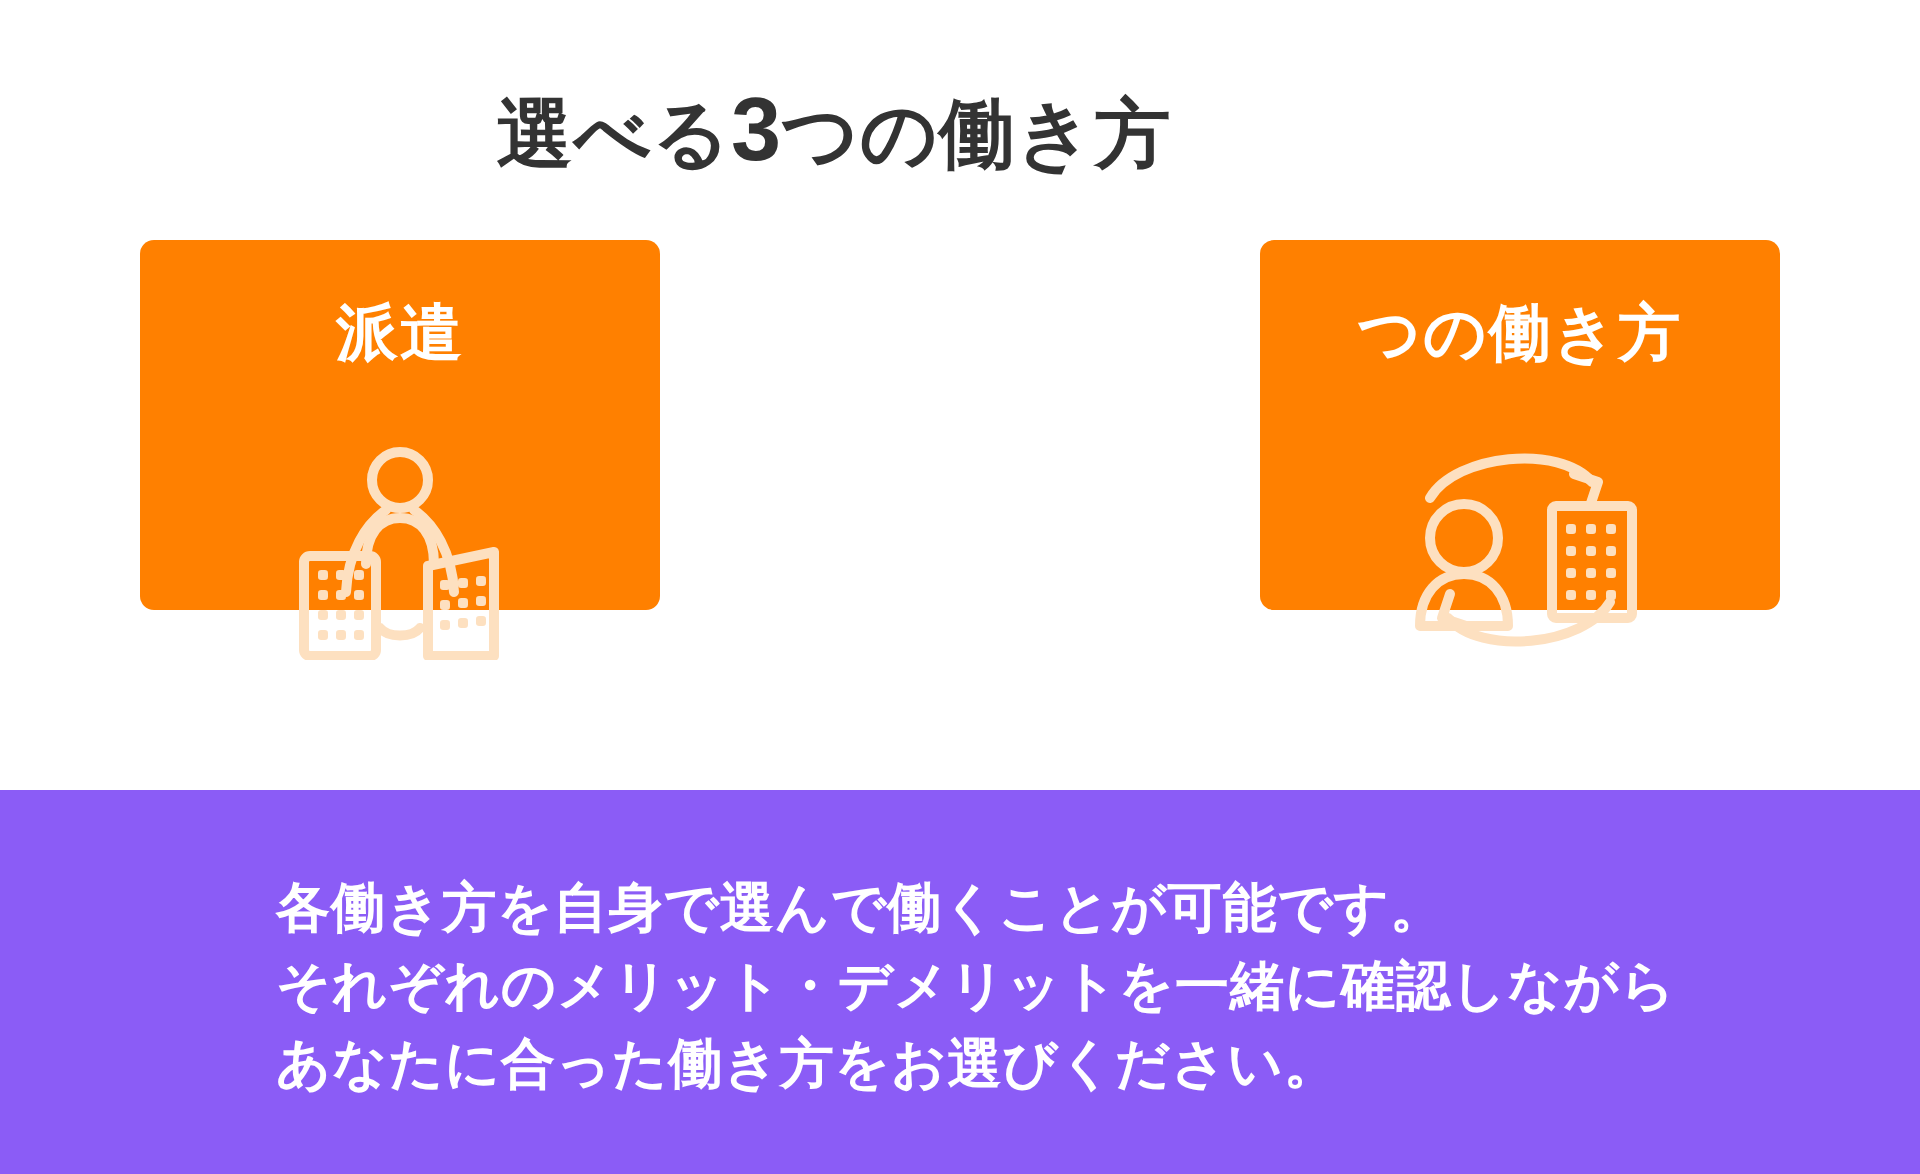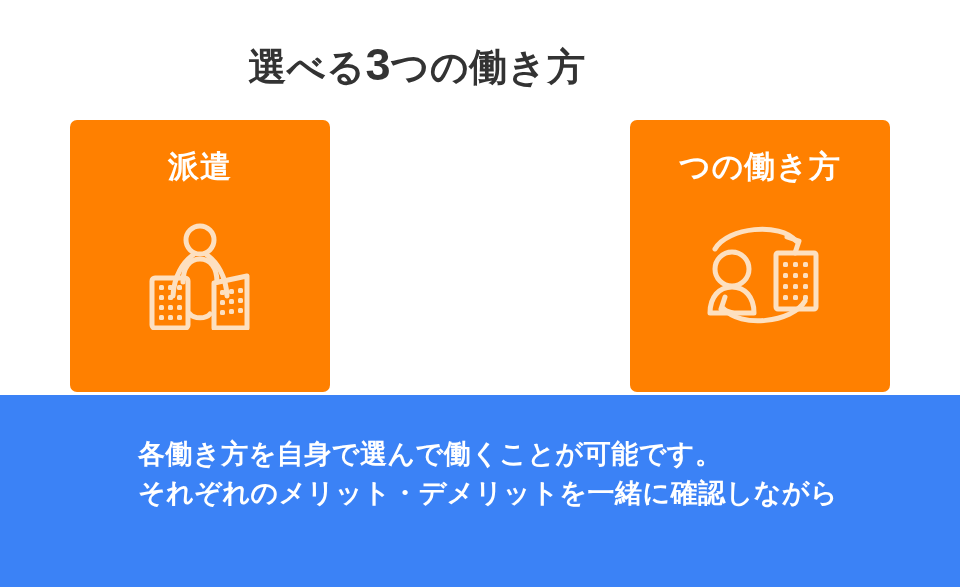--- a/index.html
+++ b/index.html
@@ -46,21 +46,21 @@
     position: absolute;
     top: 120px;
     left: 70px;
     width: 820px;
     height: 237px;
     display: flex;
     justify-content: space-between;
   }
   .card {
     width: 260px;
-    height: 272px;
+    height: 185px;
     background: #FF8000;
     border-radius: 7px;
     position: relative;
     box-sizing: border-box;
     padding-left: 16px;
   }
   .card-label {
     position: absolute;
     top: 28px;
     left: 0;
@@ -87,21 +87,21 @@
     display: block;
   }
 
   
   .blue-band {
     position: absolute;
     left: 0;
     top: 395px;
     width: 960px;
     height: 192px;
-    background: #3b82f6;
+    background: #8b5cf6;
   }
   .blue-text {
     position: absolute;
     left: 138px;
     top: 40px;
     color: #ffffff;
     font-size: 27px;
     font-weight: bold;
     line-height: 39px;
     letter-spacing: 0.5px;
@@ -202,16 +202,17 @@
       </div>
     </div>
 
 
   </div>
 
   <div class="blue-band">
     <div class="blue-text">
       <div class="line">各働き方を自身で選んで働くことが可能です。</div>
       <div class="line">それぞれのメリット・デメリットを一緒に確認しながら</div>
+      <div class="line">あなたに合った働き方をお選びください。</div>
     </div>
   </div>
 
 </div>
 
 </body></html>

